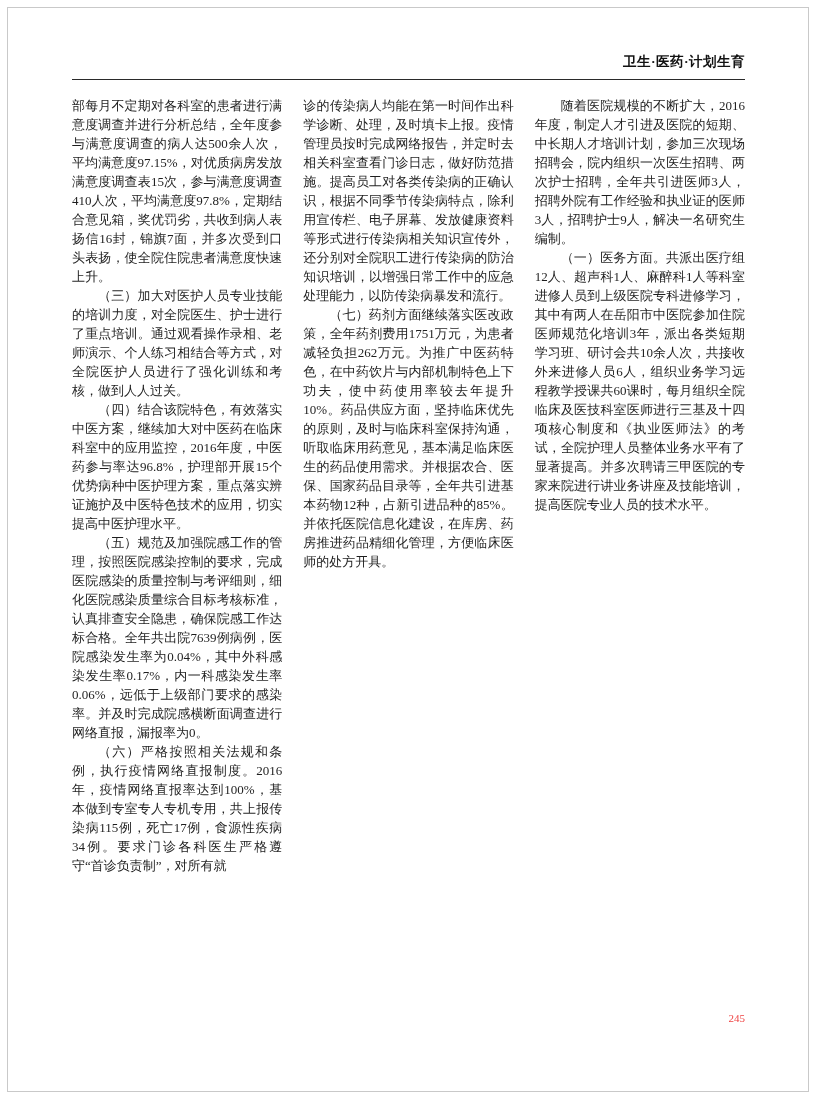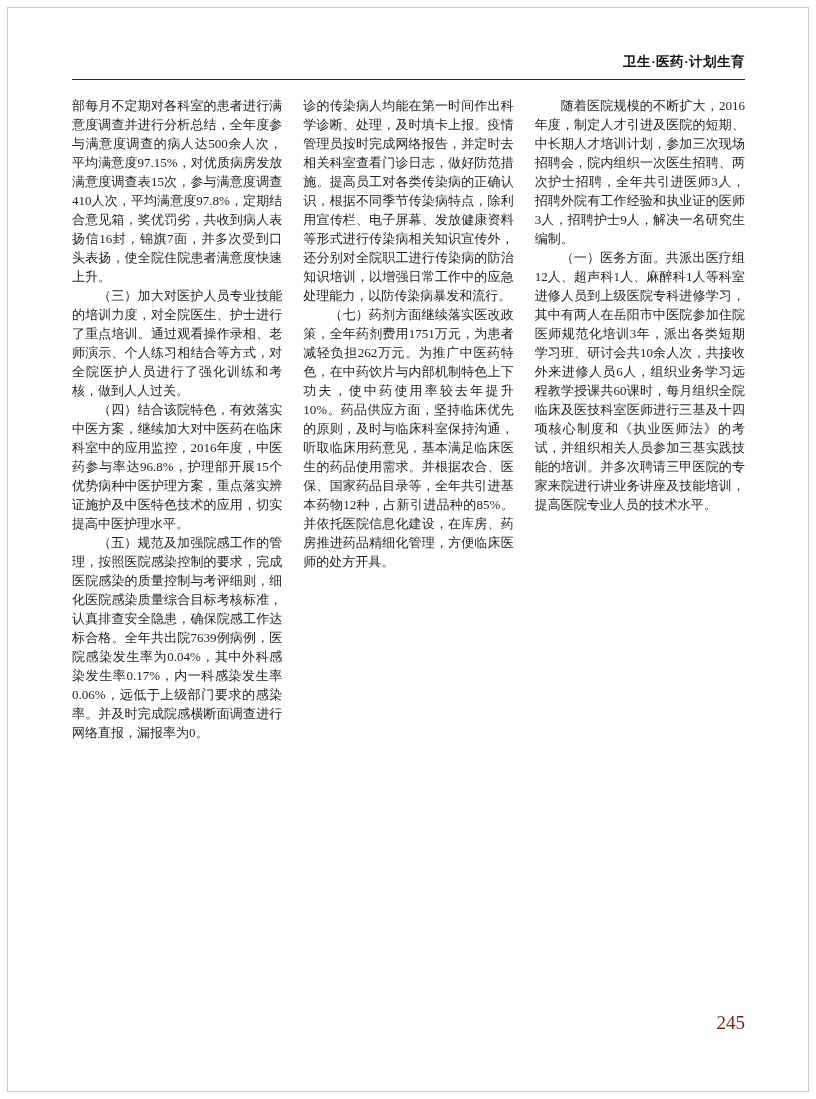--- a/index.html
+++ b/index.html
@@ -66,22 +66,22 @@
     text-indent: 2em;
     font-family: Liberation Serif, serif;
   }
   .para.no-indent {
     text-indent: 0;
   }
   .page-number {
     position: absolute;
     right: 71px;
     top: 1012px;
-    font-size: 19px;
-    color: #7f1d1d;
+    font-size: 11px;
+    color: #ef4444;
   }
 </style>
 </head>
 <body>
 
 <div class="page-frame"></div>
 
 <div class="content">
 
   <div class="header-row">
@@ -90,28 +90,29 @@
 
   <hr class="header-rule">
 
   <div class="columns">
 
     <div class="col">
       <p class="para no-indent">部每月不定期对各科室的患者进行满意度调查并进行分析总结，全年度参与满意度调查的病人达500余人次，平均满意度97.15%，对优质病房发放满意度调查表15次，参与满意度调查410人次，平均满意度97.8%，定期结合意见箱，奖优罚劣，共收到病人表扬信16封，锦旗7面，并多次受到口头表扬，使全院住院患者满意度快速上升。</p>
       <p class="para indent">（三）加大对医护人员专业技能的培训力度，对全院医生、护士进行了重点培训。通过观看操作录相、老师演示、个人练习相结合等方式，对全院医护人员进行了强化训练和考核，做到人人过关。</p>
       <p class="para indent">（四）结合该院特色，有效落实中医方案，继续加大对中医药在临床科室中的应用监控，2016年度，中医药参与率达96.8%，护理部开展15个优势病种中医护理方案，重点落实辨证施护及中医特色技术的应用，切实提高中医护理水平。</p>
       <p class="para indent">（五）规范及加强院感工作的管理，按照医院感染控制的要求，完成医院感染的质量控制与考评细则，细化医院感染质量综合目标考核标准，认真排查安全隐患，确保院感工作达标合格。全年共出院7639例病例，医院感染发生率为0.04%，其中外科感染发生率0.17%，内一科感染发生率0.06%，远低于上级部门要求的感染率。并及时完成院感横断面调查进行网络直报，漏报率为0。</p>
+      <p class="para indent">（六）严格按照相关法规和条例，执行疫情网络直报制度。2016年，疫情网络直报率达到100%，基本做到专室专人专机专用，共上报传染病115例，死亡17例，食源性疾病34例。要求门诊各科医生严格遵守“首诊负责制”，对所有就</p>
     </div>
 
     <div class="col">
       <p class="para no-indent">诊的传染病人均能在第一时间作出科学诊断、处理，及时填卡上报。疫情管理员按时完成网络报告，并定时去相关科室查看门诊日志，做好防范措施。提高员工对各类传染病的正确认识，根据不同季节传染病特点，除利用宣传栏、电子屏幕、发放健康资料等形式进行传染病相关知识宣传外，还分别对全院职工进行传染病的防治知识培训，以增强日常工作中的应急处理能力，以防传染病暴发和流行。</p>
       <p class="para indent">（七）药剂方面继续落实医改政策，全年药剂费用1751万元，为患者减轻负担262万元。为推广中医药特色，在中药饮片与内部机制特色上下功夫，使中药使用率较去年提升10%。药品供应方面，坚持临床优先的原则，及时与临床科室保持沟通，听取临床用药意见，基本满足临床医生的药品使用需求。并根据农合、医保、国家药品目录等，全年共引进基本药物12种，占新引进品种的85%。并依托医院信息化建设，在库房、药房推进药品精细化管理，方便临床医师的处方开具。</p>
     </div>
 
     <div class="col">
       <p class="para indent">随着医院规模的不断扩大，2016年度，制定人才引进及医院的短期、中长期人才培训计划，参加三次现场招聘会，院内组织一次医生招聘、两次护士招聘，全年共引进医师3人，招聘外院有工作经验和执业证的医师3人，招聘护士9人，解决一名研究生编制。</p>
-      <p class="para indent">（一）医务方面。共派出医疗组12人、超声科1人、麻醉科1人等科室进修人员到上级医院专科进修学习，其中有两人在岳阳市中医院参加住院医师规范化培训3年，派出各类短期学习班、研讨会共10余人次，共接收外来进修人员6人，组织业务学习远程教学授课共60课时，每月组织全院临床及医技科室医师进行三基及十四项核心制度和《执业医师法》的考试，并组织相关人员参加三基实践技能的培训。并多次聘请三甲医院的专家来院进行讲业务讲座及技能培训，提高医院专业人员的技术水平。</p>
+      <p class="para indent">（一）医务方面。共派出医疗组12人、超声科1人、麻醉科1人等科室进修人员到上级医院专科进修学习，其中有两人在岳阳市中医院参加住院医师规范化培训3年，派出各类短期学习班、研讨会共10余人次，共接收外来进修人员6人，组织业务学习远程教学授课共60课时，每月组织全院临床及医技科室医师进行三基及十四项核心制度和《执业医师法》的考试，全院护理人员整体业务水平有了显著提高。并多次聘请三甲医院的专家来院进行讲业务讲座及技能培训，提高医院专业人员的技术水平。</p>
     </div>
 
   </div>
 </div>
 
 <div class="page-number">245</div>
 
 </body></html>

